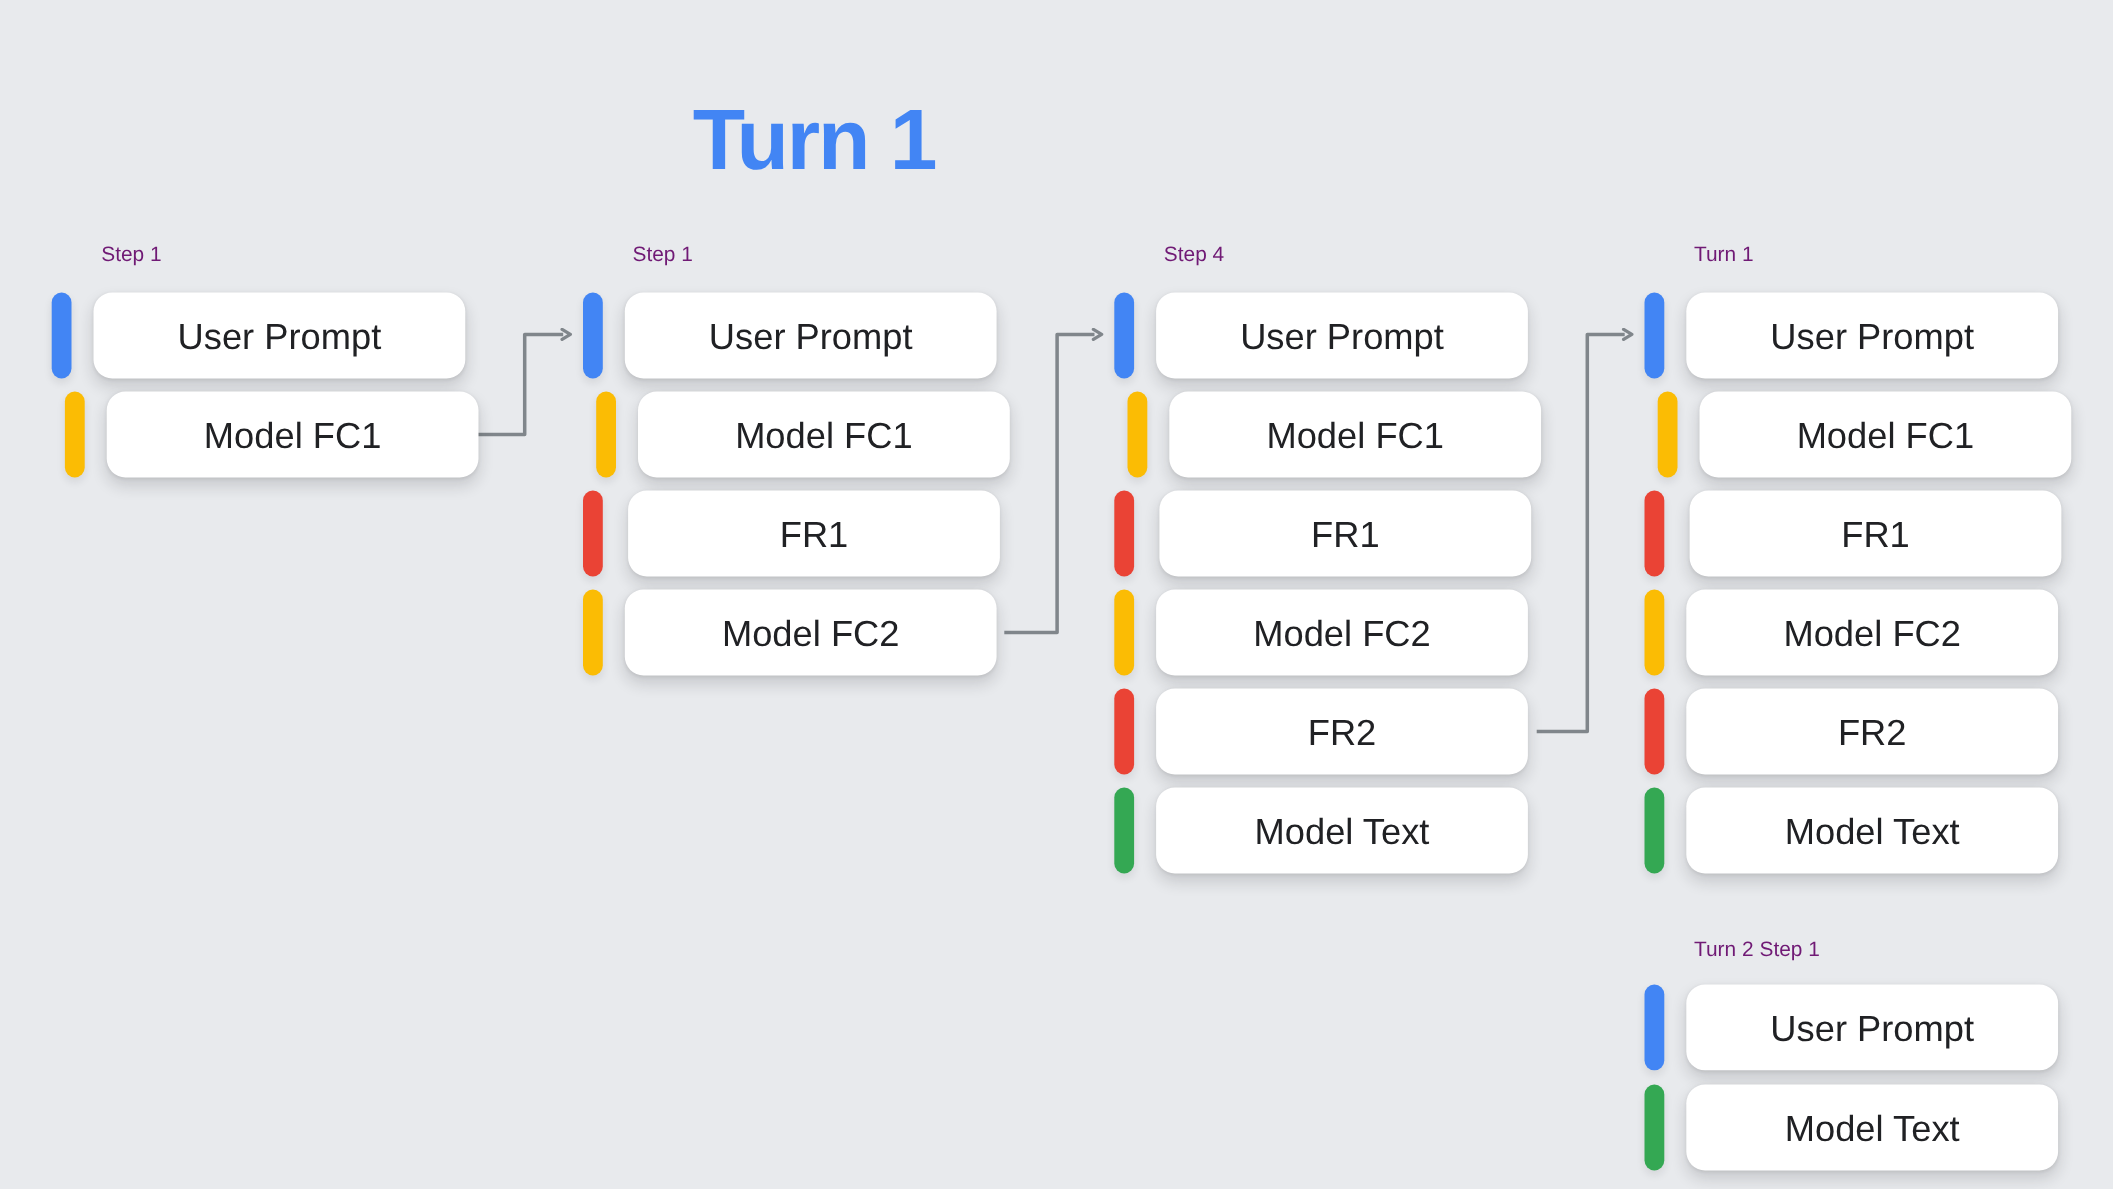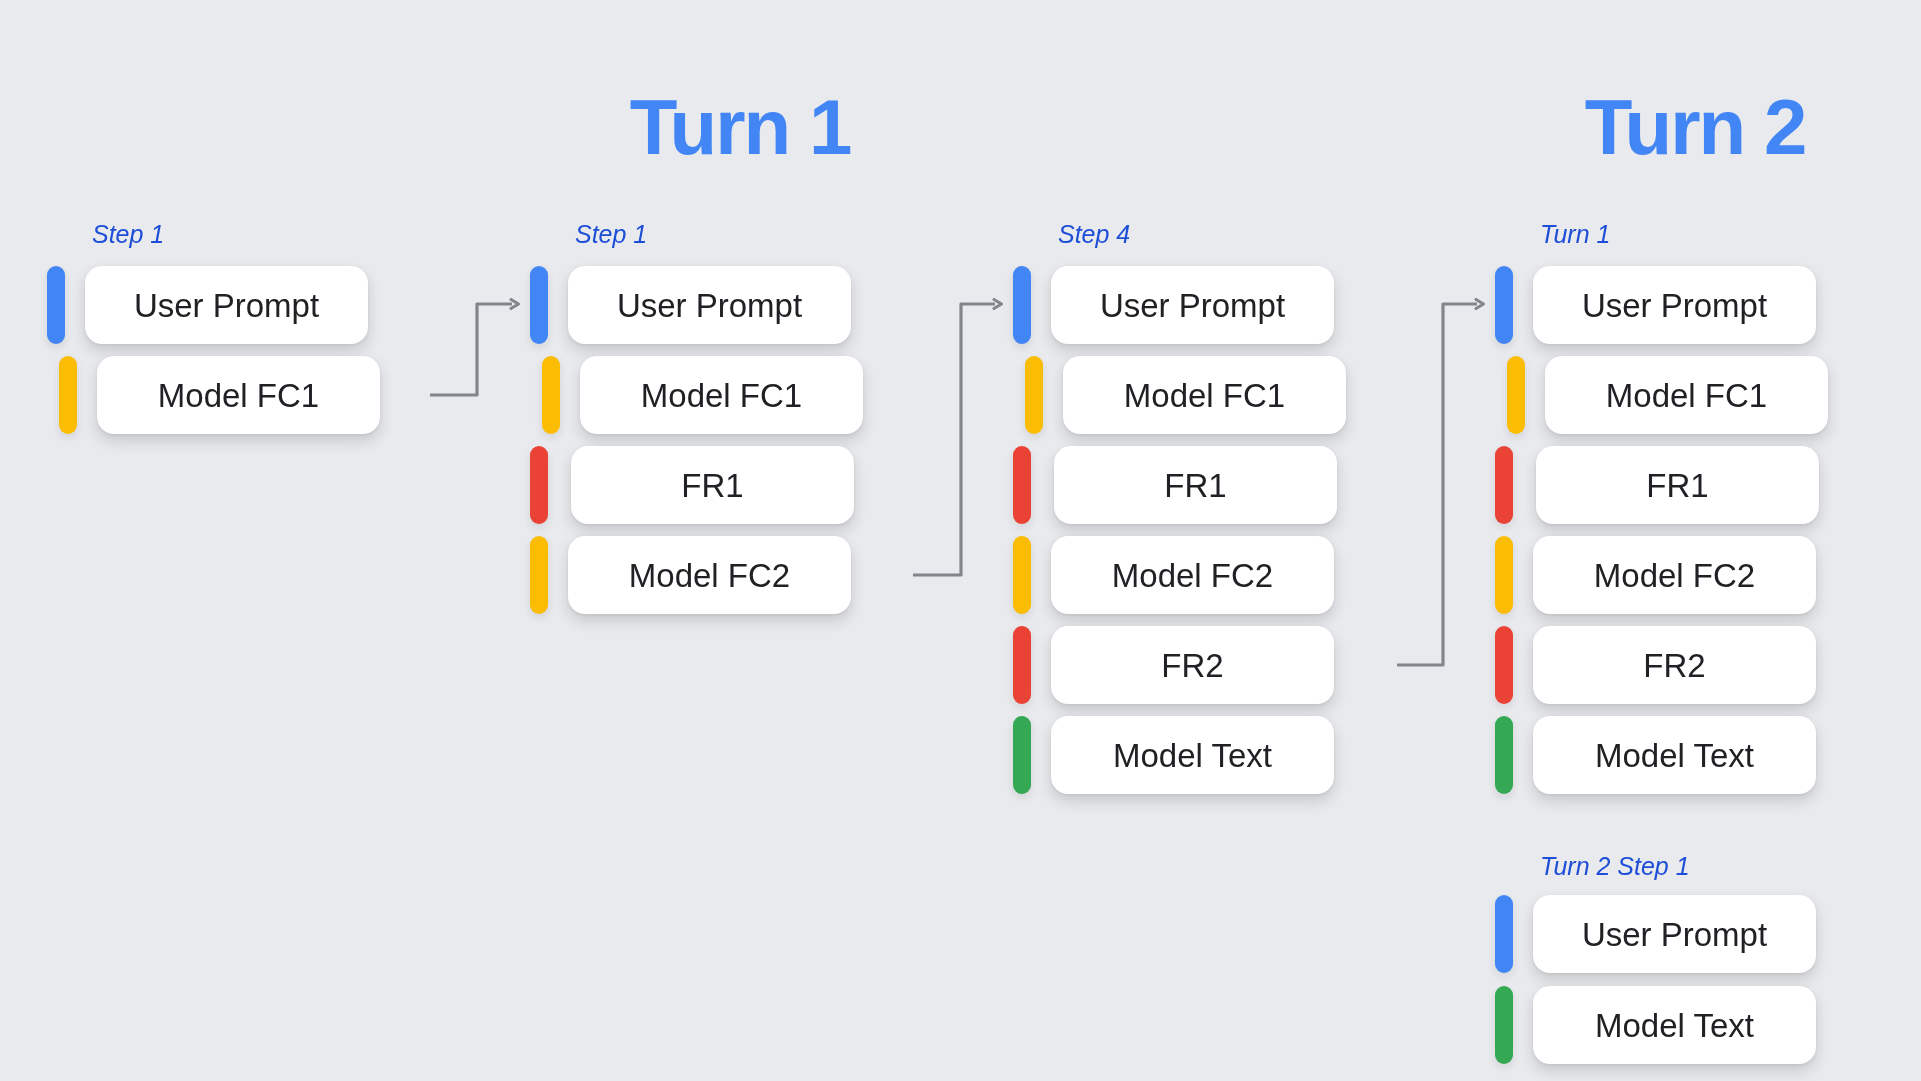--- a/index.html
+++ b/index.html
@@ -18,40 +18,39 @@
     text-align: center;
     font-size: 78px;
     font-weight: 700;
     letter-spacing: -2px;
     line-height: 1.0;
   }
   #hdr1 { left: 530px; top: 52px; }
   #hdr2 { left: 1485px; top: 52px; }
   .col-label {
     position: absolute;
-    font-size: 25px;
+    font-size: 19px;
     line-height: 1.0;
-    color: #1d4ed8;
-    font-style: italic;
+    color: #701a75;
   }
   .row {
     position: absolute;
     display: flex;
     gap: 20px;
     height: 78px;
     align-items: stretch;
   }
   .bar {
     width: 18px;
     border-radius: 9px;
     flex: none;
     box-shadow: 0 4px 8px rgba(32,33,36,0.10);
   }
   .box {
-    width: 283px;
+    width: 338px;
     background: #FFFFFF;
     border-radius: 17px;
     display: flex;
     align-items: center;
     justify-content: center;
     box-shadow: 0 7px 14px rgba(32,33,36,0.16), 0 1px 3px rgba(32,33,36,0.08);
   }
   .box span {
     font-size: 33px;
     line-height: 1;
@@ -88,21 +87,20 @@
     stroke-linejoin: round;
     stroke-linecap: butt;
   }
 </style>
 </head>
 <body>
 
 <div class="canvas">
 
   <div class="turn-header" id="hdr1" style="color: rgb(66, 133, 244);">Turn 1</div>
-  <div class="turn-header" id="hdr2" style="color: rgb(66, 133, 244);">Turn 2</div>
 
   <svg class="arrows" width="1921" height="1081" viewBox="0 0 1921 1081">
     <defs>
       <marker id="ah" viewBox="0 0 12 12" refX="3" refY="6" markerWidth="12" markerHeight="12" orient="auto" markerUnits="userSpaceOnUse">
         <path d="M2 1.5 L9.5 6 L2 10.5" fill="none" stroke-width="3" stroke-linecap="round" stroke-linejoin="round" stroke="#80868B"></path>
       </marker>
     </defs>
     <path class="flow" marker-end="url(#ah)" d="M 430 359 H 477 V 268 H 512" stroke="#80868B"></path>
     <path class="flow" marker-end="url(#ah)" d="M 913 539 H 961 V 268 H 995" stroke="#80868B"></path>
     <path class="flow" marker-end="url(#ah)" d="M 1397 629 H 1443 V 268 H 1477" stroke="#80868B"></path>

